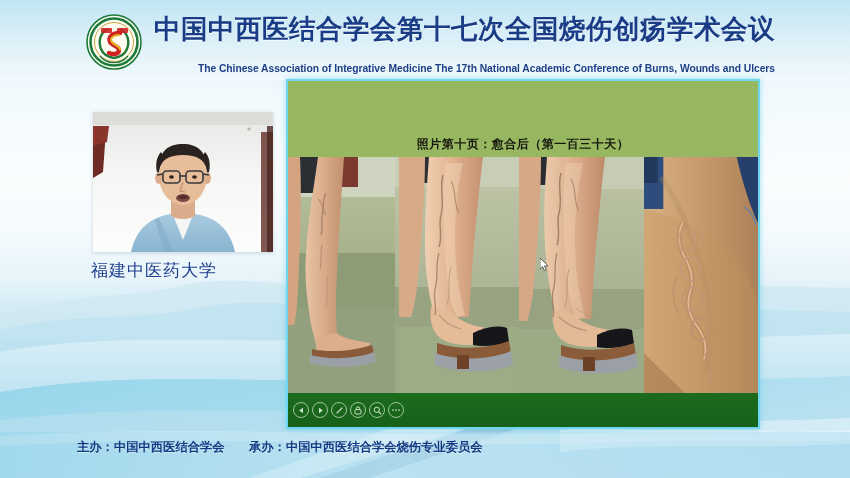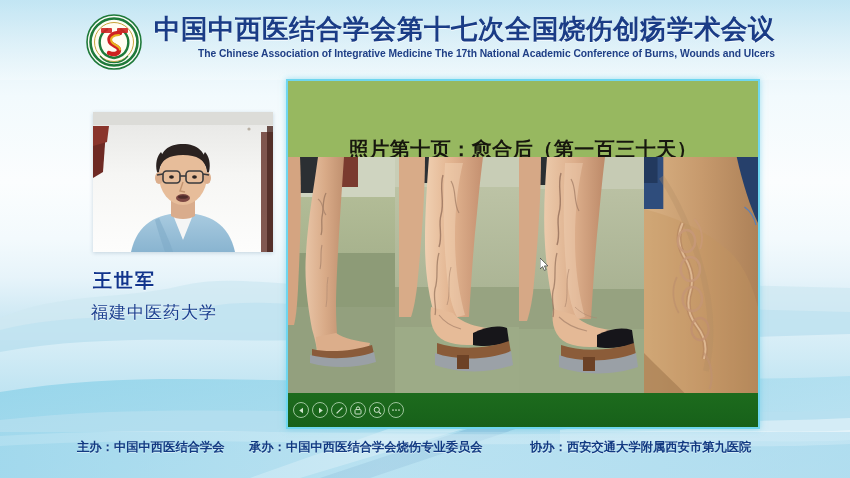--- a/index.html
+++ b/index.html
@@ -47,21 +47,21 @@
     font-family: "DejaVu Sans", sans-serif;
     font-size: 26.5px;
     font-weight: bold;
     letter-spacing: 0.5px;
     color: #1a3c86;
     line-height: 1.25;
     text-shadow: 0 1px 0 rgba(255,255,255,.75);
     white-space: nowrap;
   }
   #title-en {
-    margin-top: 3px;
+    margin-top: 18px;
     font-family: "Liberation Sans", sans-serif;
     font-size: 10.3px;
     font-weight: 600;
     color: #1f3f86;
     white-space: nowrap;
     letter-spacing: -0.05px;
   }
 
   
   #speaker { position: absolute; left: 63px; top: 112px; width: 220px; z-index: 5; }
@@ -94,21 +94,21 @@
     width: 474px; height: 350px;
     border: 2px solid #6fd6ef;
     background: #97b860;
     overflow: hidden;
     z-index: 5;
     box-shadow: 0 0 6px rgba(90,200,230,.55);
   }
   #slide-title {
     position: absolute; top: 55px; left: 0; width: 100%;
     text-align: center;
-    font-size: 20px; font-weight: bold;
+    font-size: 12px; font-weight: bold;
     color: #17170e;
     letter-spacing: 0.5px;
   }
   #photo-strip {
     position: absolute; left: 0; top: 76px;
     width: 100%; height: 240px;
     display: flex;
   }
   .photo { position: relative; height: 100%; overflow: hidden; }
   .photo svg { display: block; width: 100%; height: 100%; }
@@ -264,21 +264,20 @@
 
         <ellipse cx="78.5" cy="65" rx="2.4" ry="1.7" fill="#2b2321"></ellipse>
         <ellipse cx="101.5" cy="65" rx="2.4" ry="1.7" fill="#2b2321"></ellipse>
 
         <path d="M90,70 L87,79 L92,80" fill="none" stroke="#c39470" stroke-width="1.4"></path>
         <ellipse cx="90" cy="86" rx="7" ry="4" fill="#7d4843"></ellipse>
         <ellipse cx="90" cy="85" rx="5" ry="1.8" fill="#4f2c2a"></ellipse>
       </svg>
     </div>
 
-    <div id="speaker-name">王世军</div>
 
     <div id="speaker-org">
       <div class="org-line">福建中医药大学</div>
     </div>
   </div>
 
   <div id="slide">
 
     <div id="slide-title">照片第十页：愈合后（第一百三十天）</div>
 
@@ -480,16 +479,15 @@
           <circle cx="5" cy="2" r="0.85" fill="#cfe4cd"></circle>
           <circle cx="8" cy="2" r="0.85" fill="#cfe4cd"></circle>
         </svg>
       </div>
     </div>
   </div>
 
   <div id="footer">
     <div id="foot-1" class="foot-item">主办：中国中西医结合学会</div>
     <div id="foot-2" class="foot-item">承办：中国中西医结合学会烧伤专业委员会</div>
-    <div id="foot-3" class="foot-item">协办：西安交通大学附属西安市第九医院</div>
   </div>
 
 </div>
 
 </body></html>

